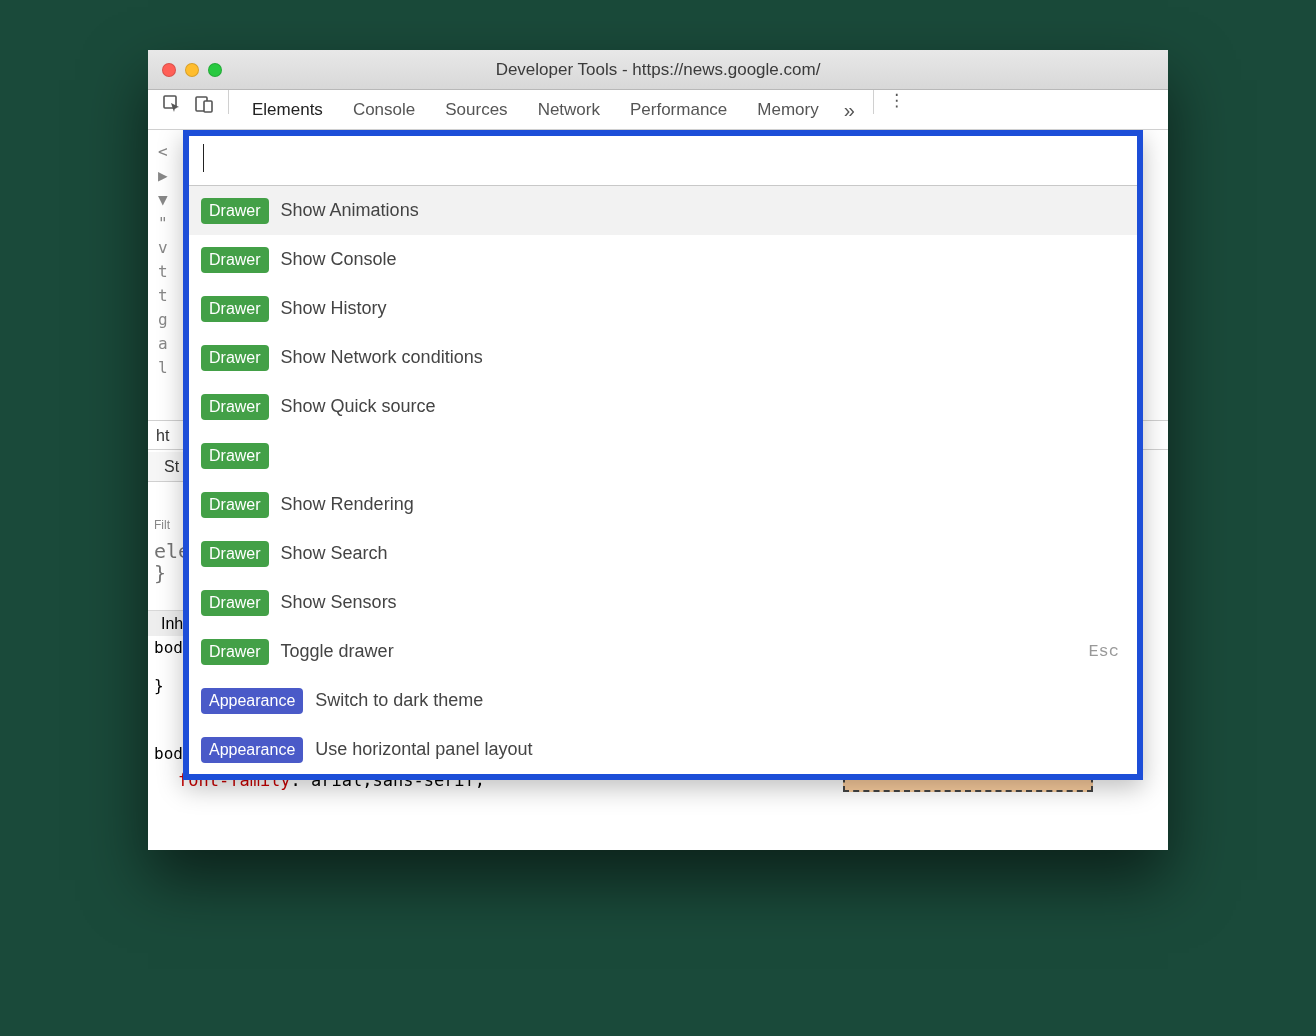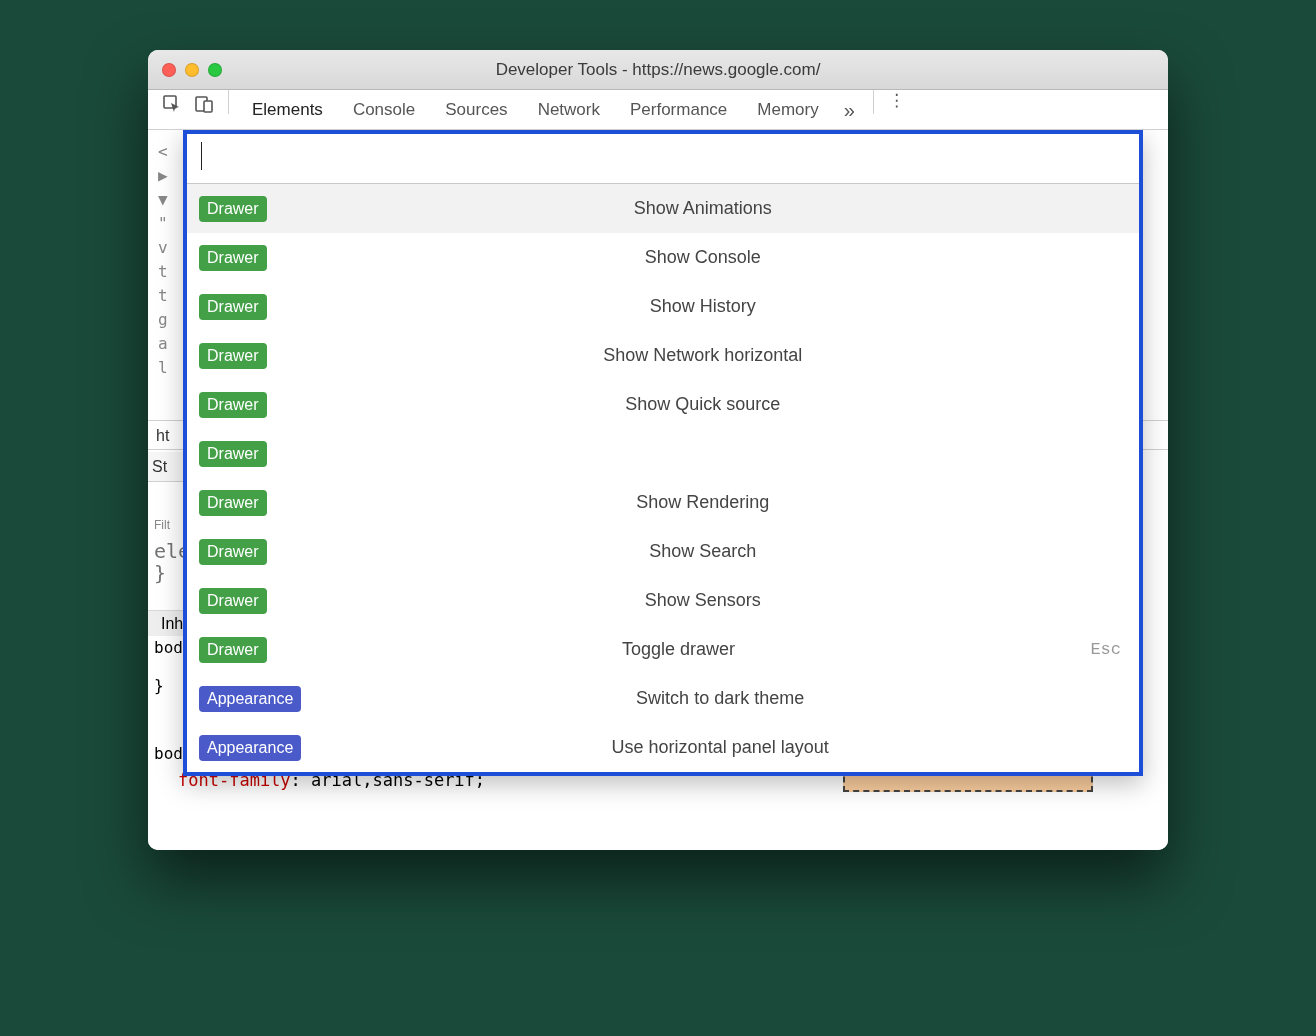--- a/index.html
+++ b/index.html
@@ -8,21 +8,21 @@
     font-family: -apple-system, "Helvetica Neue", Arial, sans-serif;
     background: #1a4a3a;
     display: flex;
     align-items: flex-start;
     justify-content: center;
   }
   .window {
     width: 1020px;
     margin-top: 50px;
     background: #fff;
-    border-radius: 10px;
+    border-radius: 0;
     box-shadow: 0 30px 60px rgba(0,0,0,0.55);
     overflow: hidden;
     position: relative;
   }
   
   .titlebar {
     height: 40px;
     background: linear-gradient(#e8e8e8,#d8d8d8);
     border-bottom: 1px solid #b8b8b8;
     display: flex;
@@ -113,21 +113,21 @@
     color:#333;
   }
   .tabbar2 {
     position:absolute;
     top: 322px;
     left:0;
     width:45px;
     height:30px;
     border-bottom:1px solid #d0d0d0;
     background:#f6f6f6;
-    padding-left:4px;
+    padding-left:16px;
     line-height:30px;
     font-size:16px;
     color:#333;
   }
   .filter {
     position:absolute;
     top: 382px; left:0; width:40px; height:26px;
     font-size:12px; color:#888; padding-left:6px; line-height:26px;
   }
   .code2 {
@@ -159,21 +159,21 @@
     display:flex; align-items:center; justify-content:center;
     font-size:16px;
   }
   
   .popup {
     position:absolute;
     left: 35px;
     top: 0px;
     right: 25px;
     background:#fff;
-    border:4px solid #1d4ed8;
+    border:6px solid #1d4ed8;
     box-shadow: 0 8px 24px rgba(0,0,0,0.25);
     z-index: 20;
   }
   .popup .searchrow {
     height: 50px;
     border-bottom:1px solid #c8c8c8;
     padding: 8px 14px;
   }
   .popup .searchrow .caret {
     display:inline-block;
@@ -204,21 +204,21 @@
     justify-content:center;
     height: 26px;
     padding: 0 8px;
     border-radius: 4px;
     color:#fff;
     font-size: 16px;
     font-weight: 500;
   }
   .popup .badge.drawer { background:#43a047; min-width:66px; }
   .popup .badge.appearance { background:#4a5ac8; }
-  .popup .label { flex:1;text-align:center; }
+  .popup .label { flex:1; }
   .popup .shortcut { color:#999; font-size:17px; padding-right:6px;font-family:Liberation Mono, monospace; }
 </style>
 </head>
 <body>
 
 <div class="window">
 
   <div class="titlebar">
     <div class="traffic">
       <div class="tl red"></div>
@@ -296,21 +296,21 @@
           <div class="item">
             <span class="badge drawer">Drawer</span>
             <span class="label">Show Console</span>
           </div>
           <div class="item">
             <span class="badge drawer">Drawer</span>
             <span class="label">Show History</span>
           </div>
           <div class="item">
             <span class="badge drawer">Drawer</span>
-            <span class="label">Show Network horizontal</span>
+            <span class="label">Show Network conditions</span>
           </div>
           <div class="item">
             <span class="badge drawer">Drawer</span>
             <span class="label">Show Quick source</span>
           </div>
           <div class="item">
             <span class="badge drawer">Drawer</span>
           </div>
           <div class="item">
             <span class="badge drawer">Drawer</span>

